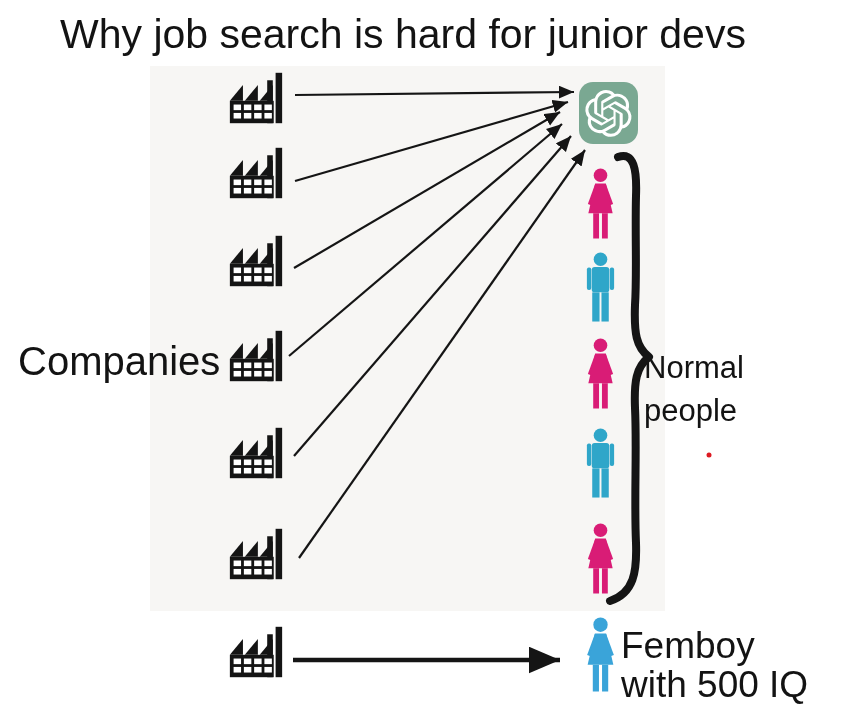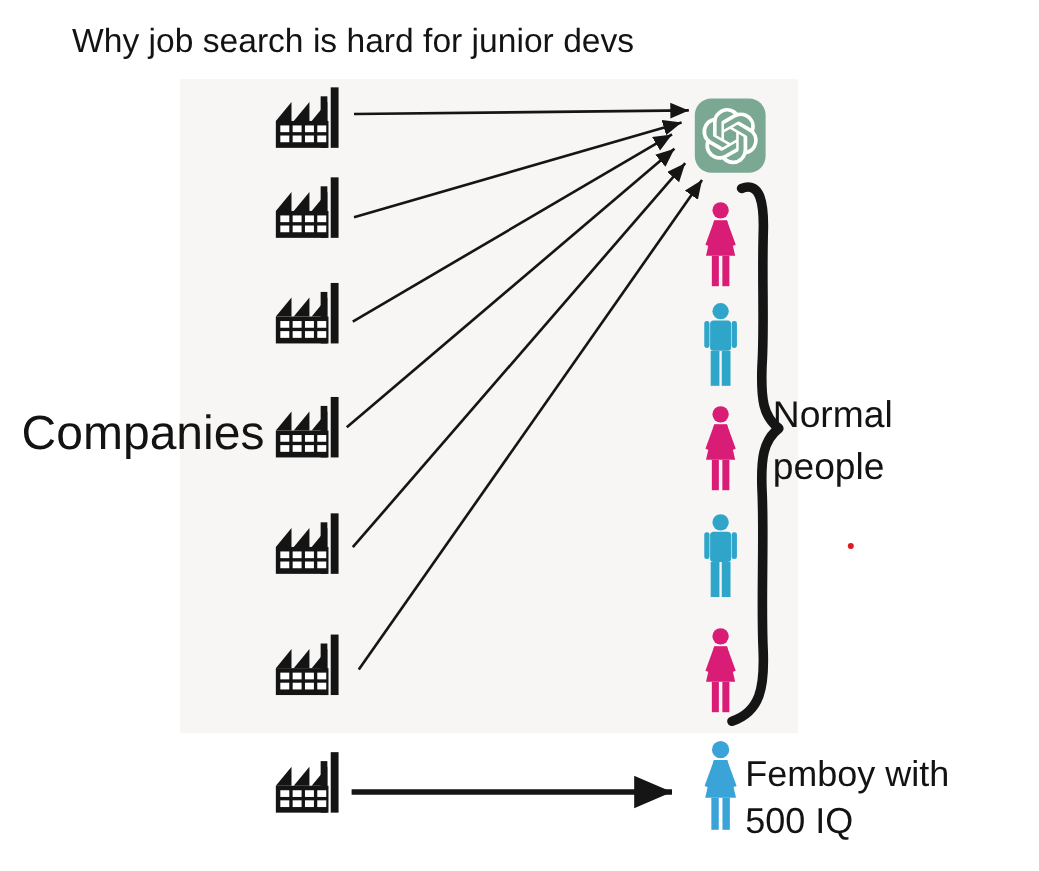--- a/index.html
+++ b/index.html
@@ -7,33 +7,33 @@
     position:relative;width:866px;height:726px;overflow:hidden;
     background:#ffffff;color:#111;
     font-family:"Liberation Sans", sans-serif;
   }
   .panel{
     position:absolute;left:150px;top:66px;width:515px;height:545px;
     background:#f7f6f4;
   }
   .title{
     position:absolute;left:60px;top:10px;width:800px;
-    font-size:28px;line-height:48px;white-space:nowrap;color:#131313;
+    font-size:41px;line-height:48px;white-space:nowrap;color:#131313;
   }
   .companies{
     position:absolute;left:18px;top:342px;
     font-size:40px;line-height:38px;color:#131313;white-space:nowrap;
   }
   .normal-people{
-    position:absolute;left:644px;top:324px;width:125px;
+    position:absolute;left:644px;top:346px;width:125px;
     font-size:31px;line-height:43px;color:#131313;
   }
   .femboy-label{
     position:absolute;left:621px;top:626px;width:200px;
-    font-size:30px;line-height:39px;color:#131313;
+    font-size:37px;line-height:39px;color:#131313;
   }
   svg.overlay{position:absolute;left:0;top:0;}
 </style>
 </head>
 <body>
 
 <div class="stage">
 
   <div class="panel"></div>
 

